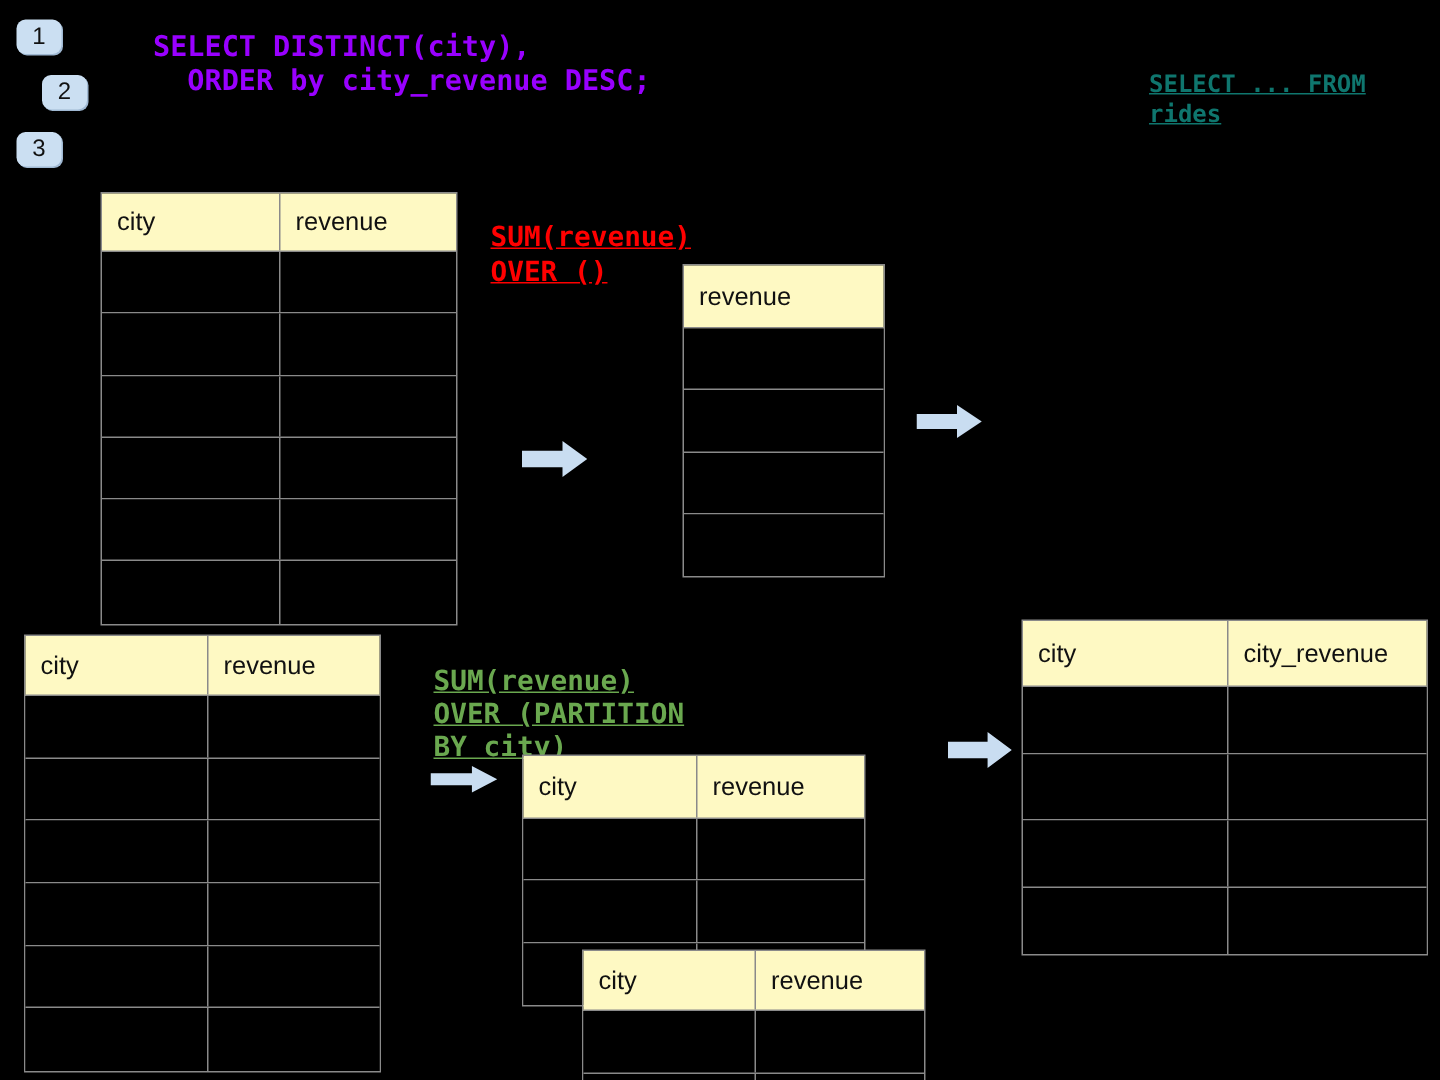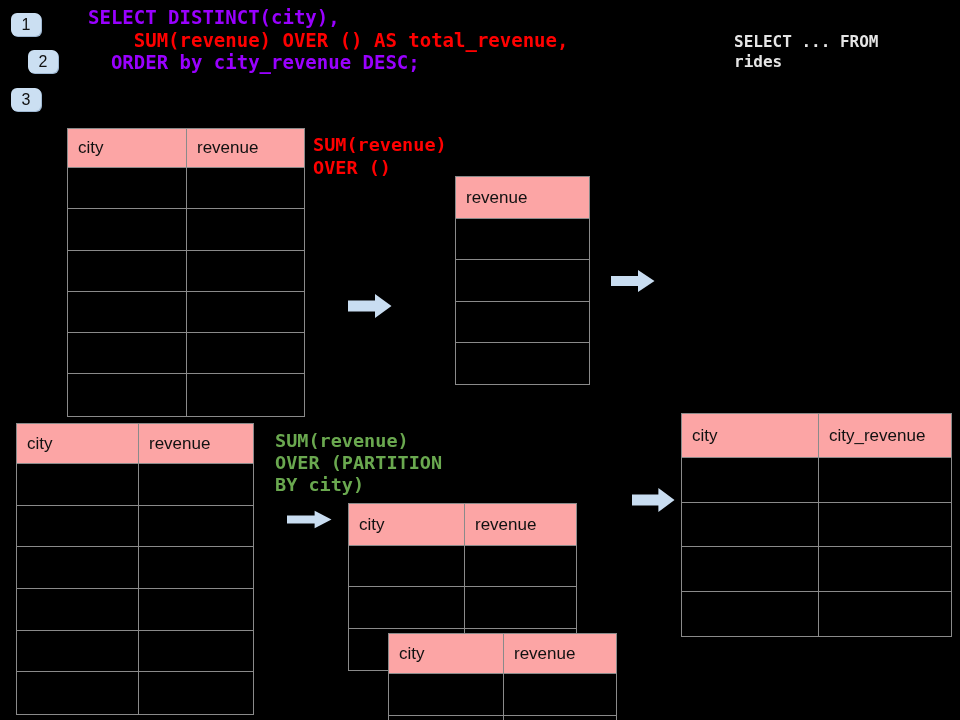--- a/index.html
+++ b/index.html
@@ -2,39 +2,40 @@
 <html><head>
 <meta charset="utf-8">
 <style>
   html,body{margin:0;padding:0;background:#000;}
   #canvas{
     position:relative;width:960px;height:720px;background:#000;
     overflow:hidden;font-family:"Liberation Sans",sans-serif;
   }
   
   .code{
-    position:absolute;margin:0;white-space:pre;
+    position:absolute;margin:14px;white-space:pre;
     font-family:"DejaVu Sans Mono","Liberation Mono",monospace;
     font-weight:bold;
+    text-decoration:underline;
   }
   .code-main{font-size:19px;line-height:22.5px;top:6px;left:88px;}
-  .code-aside{font-size:16px;line-height:20px;top:32px;left:734px;color:#e5e5e5;}
+  .code-aside{font-size:16px;line-height:20px;top:32px;left:752px;color:#0f766e;}
   .lbl-total{font-size:18.5px;line-height:23px;top:133px;left:313px;color:#FF0000;}
   .lbl-part{font-size:18.5px;line-height:22px;top:430px;left:275px;color:#6AA84F;}
   .purple{color:#9900FF}.red{color:#FF0000}.green{color:#6AA84F}
   
   .badge{
     position:absolute;width:30px;height:23px;border-radius:6px;
     background:#CBDFF2;color:#111;font-size:16px;line-height:23px;
     text-align:center;box-shadow:1px 1px 0 #9FB8D2;
   }
   
   .tbl{position:absolute;border:1px solid #8a8a8a;box-sizing:border-box;}
   .tbl .hdr{
-    display:flex;background:#fca5a5;height:var(--hh);
+    display:flex;background:#fef9c3;height:var(--hh);
     border-bottom:1px solid #8a8a8a;box-sizing:border-box;
   }
   .tbl .row{
     display:flex;background:#000;height:var(--rh);
     border-bottom:1px solid #8a8a8a;box-sizing:border-box;
   }
   .tbl .row:last-child{border-bottom:none;}
   .cell{
     display:flex;align-items:center;box-sizing:border-box;
     padding-left:10px;font-size:17px;color:#111;
@@ -47,21 +48,21 @@
 </style>
 </head>
 <body>
 
 <div id="canvas">
 
   <div class="badge" style="left:11px;top:13px;">1</div>
   <div class="badge" style="left:28px;top:50px;">2</div>
   <div class="badge" style="left:11px;top:88px;">3</div>
 
-  <pre class="code code-main"><div class="purple">SELECT DISTINCT(city),</div><div class="red">    SUM(revenue) OVER () AS total_revenue,</div><div class="purple">  ORDER by city_revenue DESC;</div></pre>
+  <pre class="code code-main"><div class="purple">SELECT DISTINCT(city),</div><div class="purple">  ORDER by city_revenue DESC;</div></pre>
 
   <pre class="code code-aside">SELECT ... FROM
 rides</pre>
 
   <pre class="code lbl-total">SUM(revenue)
 OVER ()</pre>
 
   <pre class="code lbl-part">SUM(revenue)
 OVER (PARTITION
 BY city)</pre>

